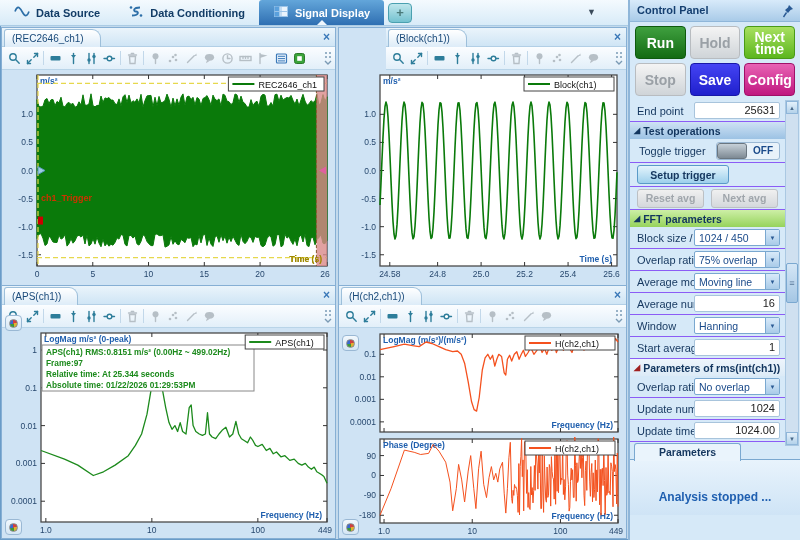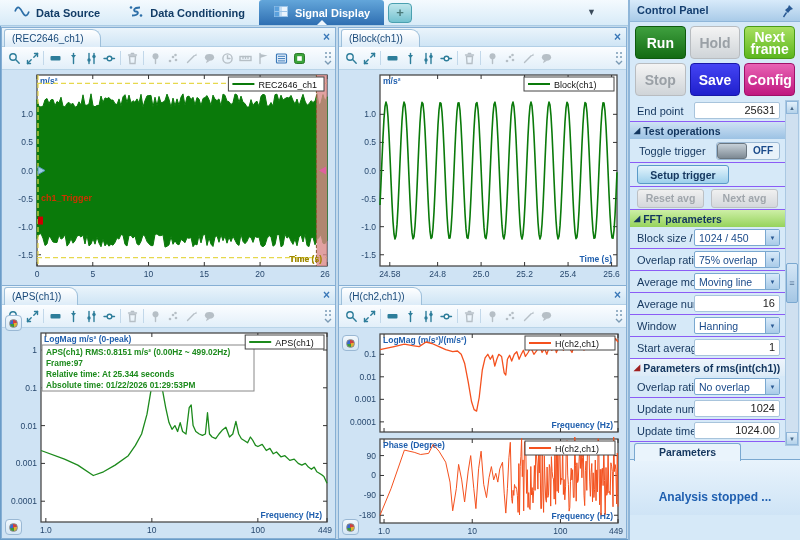--- a/index.html
+++ b/index.html
@@ -294,21 +294,21 @@
             <path d="M35,94.5 L42,98.5 L35,102.5 Z" fill="#9fcde4" stroke="#5a9abc"></path>
             <path d="M323,94.5 L316,98.5 L323,102.5 Z" fill="#e060a0"></path>
             <text x="38" y="129.3970588235294" font-size="9" fill="#cc3300" font-weight="bold">ch1_Trigger</text>
             <rect x="35" y="144.56470588235294" width="5" height="8" fill="#cc0000"></rect>
             <text x="319" y="190" text-anchor="end" font-size="8.5" fill="#a08a00" font-weight="bold">Time (s)</text>
             <rect x="225.4" y="5" width="95.6" height="14" fill="#fff" stroke="#444"></rect>
             <line x1="229.4" y1="12" x2="251.4" y2="12" stroke="#0a7a0a" stroke-width="2"></line>
             <text x="255.4" y="15.5" font-size="9" fill="#111">REC2646_ch1</text>
           </svg></div>
       </div>
-      <div class="panel" style="left: 338px; top: 27px; width: 289px; height: 328px;">
+      <div class="panel" style="left: 338px; top: 27px; width: 289px; height: 328px; padding-left: 47px;">
         <div class="panel-header">
           <div class="panel-tab">(Block(ch1))</div>
           <div class="panel-close">×</div>
         </div>
         <div class="panel-toolbar">
           <div class="tb-btn">
             <svg width="13" height="13" viewBox="0 0 13 13">
               <circle cx="5" cy="5" r="3.2" stroke="#2d7d9a" fill="none" stroke-width="1.4" stroke-linecap="round"></circle>
               <line x1="7.6" y1="7.6" x2="11.2" y2="11.2" stroke="#2d7d9a" fill="none" stroke-width="1.4" stroke-linecap="round"></line>
             </svg>
@@ -739,21 +739,21 @@
     <div id="cp-title">
       <span>Control Panel</span>
       <span id="cp-pin"><svg width="12" height="14" viewBox="0 0 12 14">
             <path d="M7,1 L11,5 L8.5,6 L6,9 L3,6 L6,3.5 Z" fill="#2a5a94"></path>
             <line x1="4.5" y1="8.5" x2="1.5" y2="13" stroke="#2a5a94" stroke-width="1.4"></line>
           </svg></span>
     </div>
     <div id="cp-buttons">
         <div class="cp-btn green">Run</div>
         <div class="cp-btn disabled">Hold</div>
-        <div class="cp-btn lime">Next frame</div>
+        <div class="cp-btn lime">Next time</div>
         <div class="cp-btn disabled">Stop</div>
         <div class="cp-btn blue">Save</div>
         <div class="cp-btn magenta">Config</div>
       </div>
     <div id="cp-body">
       <div id="cp-sections">
           <div class="cp-row">
             <span>End point</span>
             <div class="cp-input ctrl">25631</div>
           </div>

